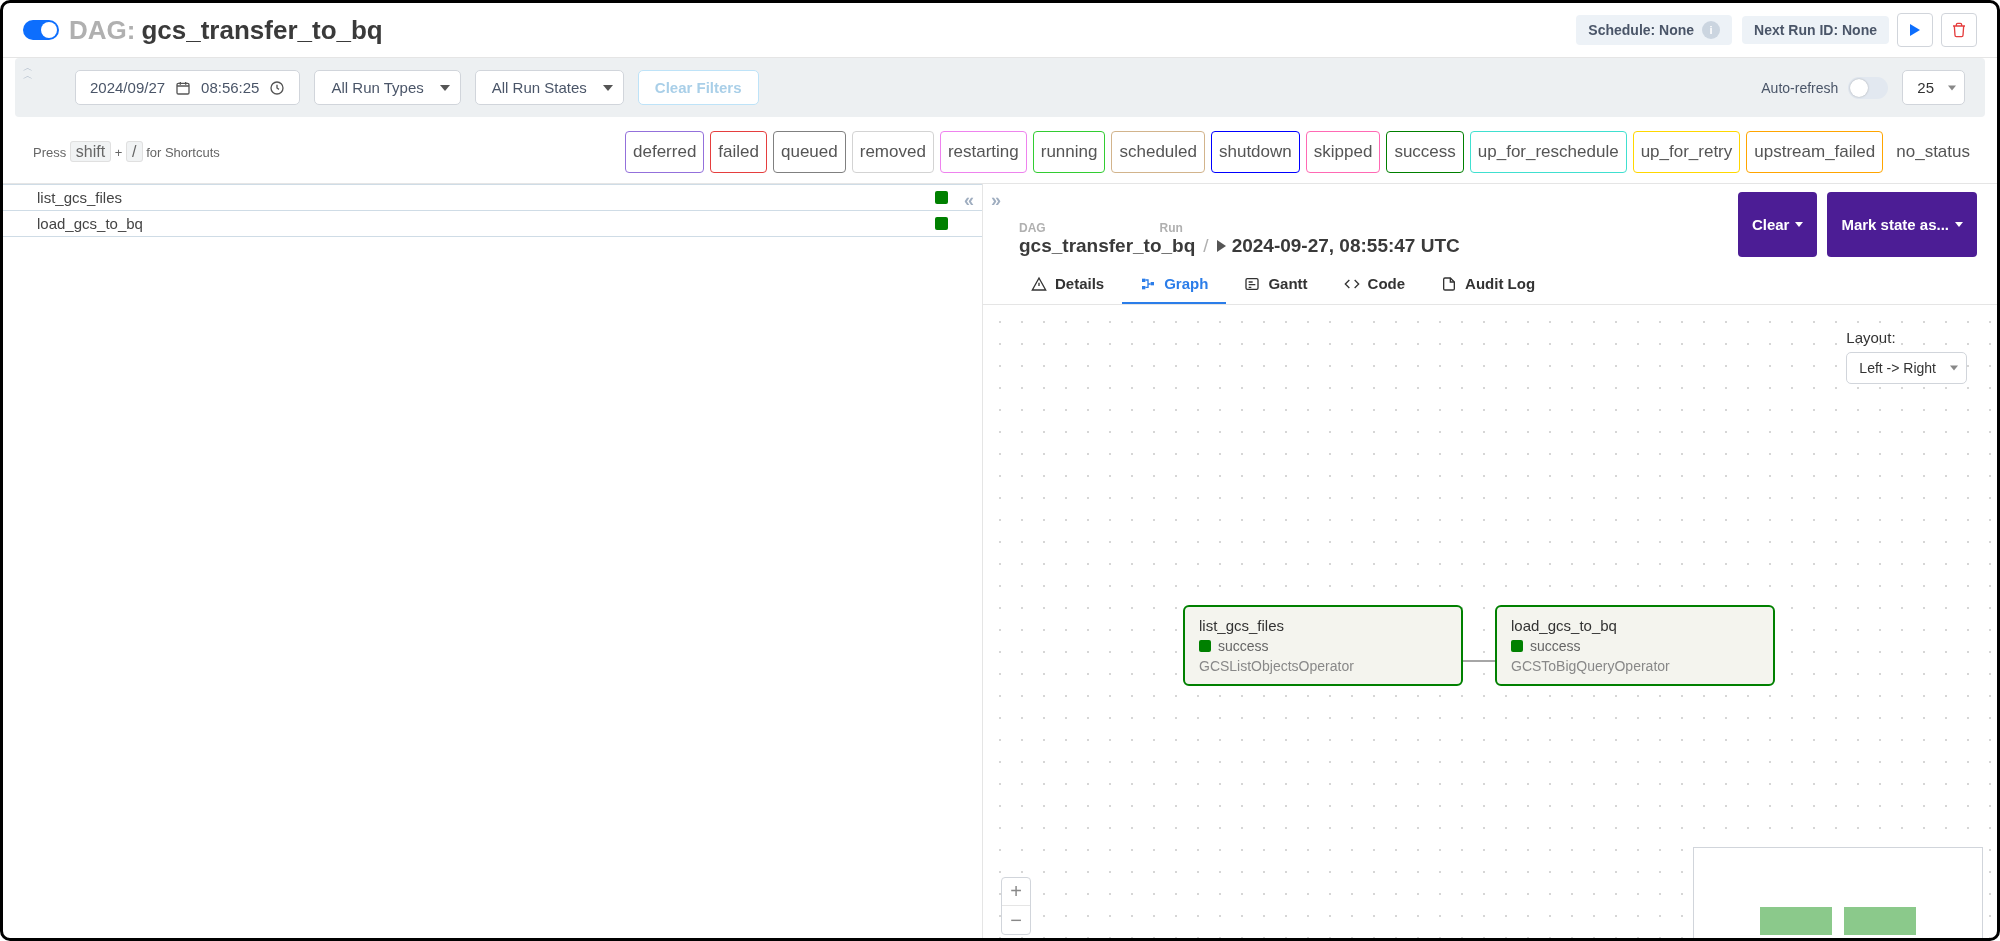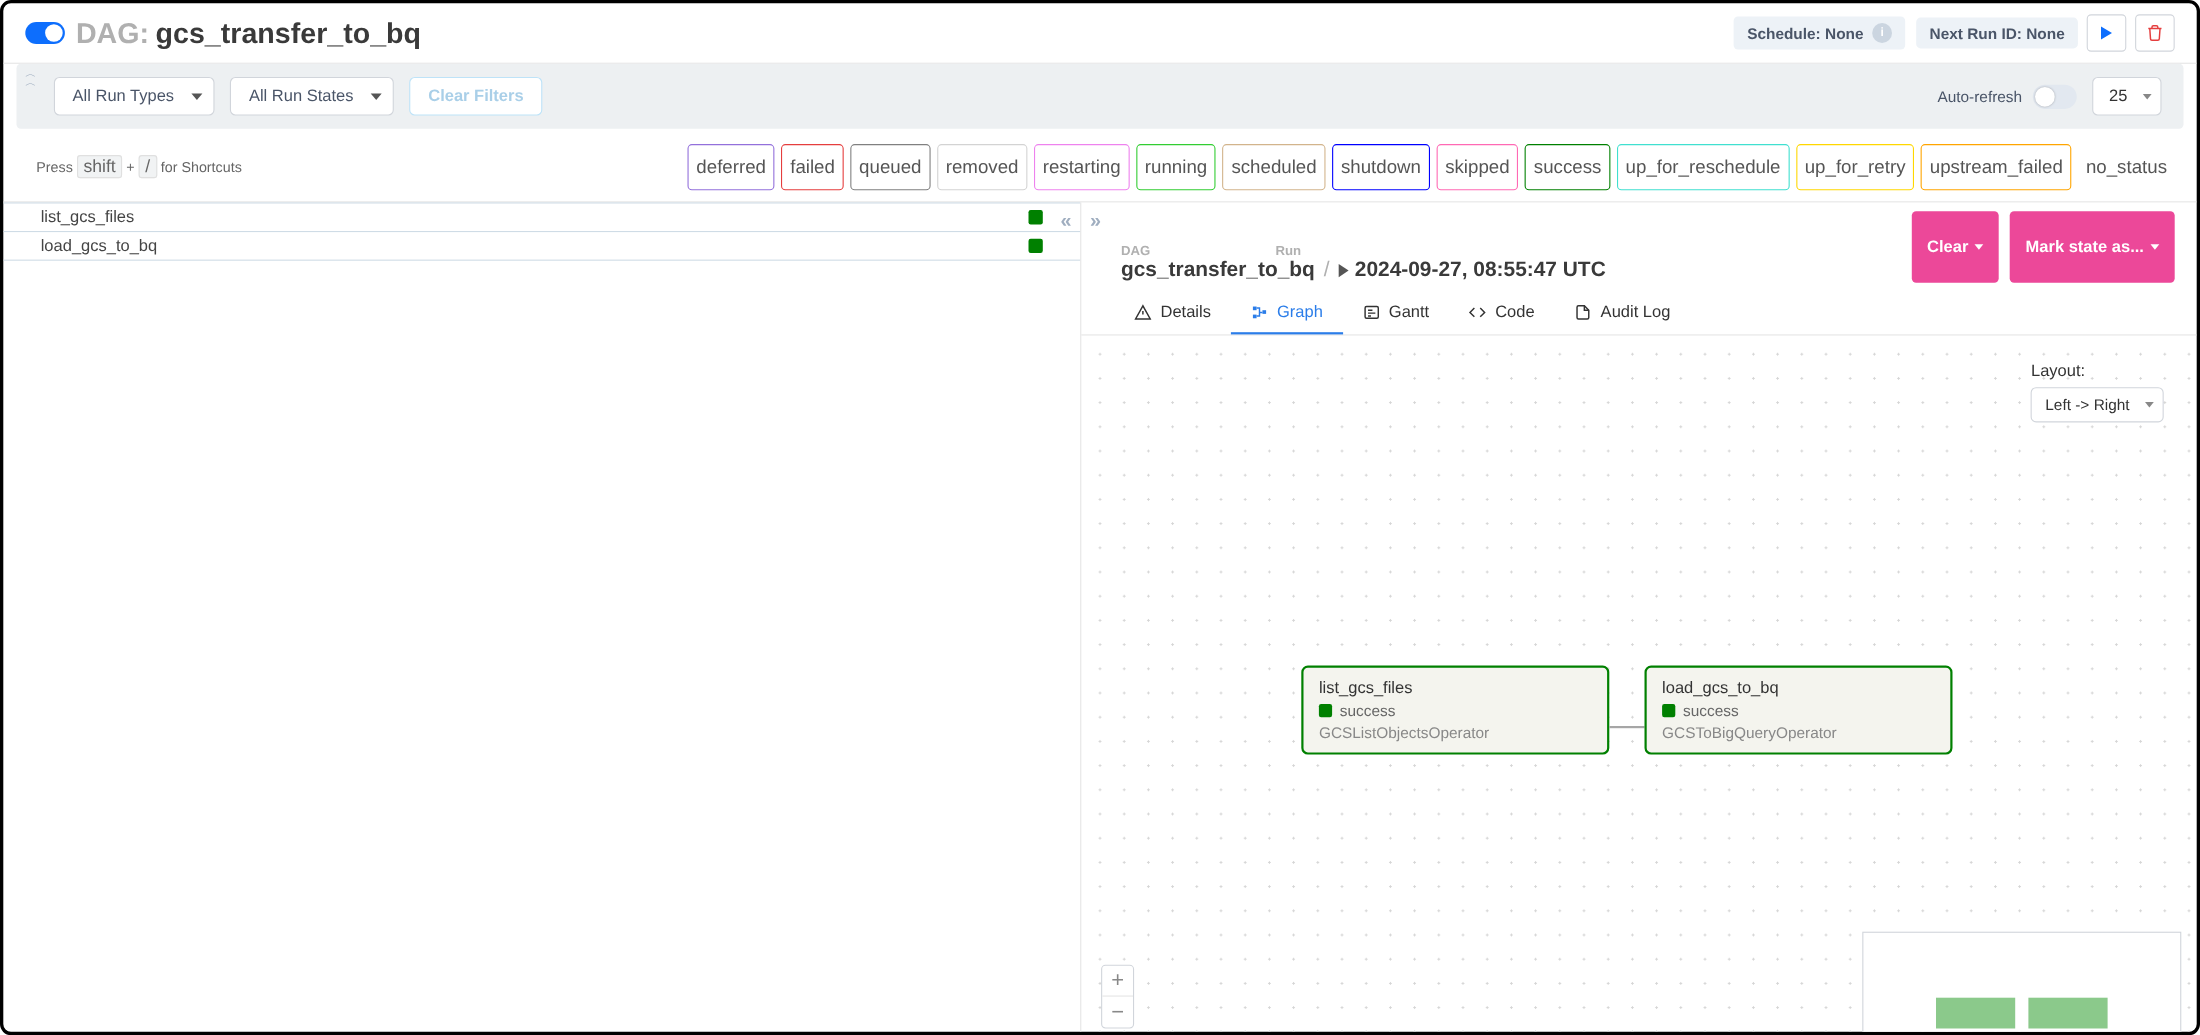--- a/index.html
+++ b/index.html
@@ -66,25 +66,25 @@
 .right-panel { flex: 1; position: relative; display: flex; flex-direction: column; }
 .expand-right { position: absolute; left: 8px; top: 6px; color: #a0aec0; font-size: 18px; cursor: pointer; font-weight: bold;}
 .detail-header { padding: 8px 20px 8px 36px; display: flex; align-items: flex-end; }
 .breadcrumb-block { }
 .bc-dag-label { color: #b0b0b0; font-size: 12px; font-weight: 700; }
 .bc-run-label { color: #b0b0b0; font-size: 12px; font-weight: 700; margin-left: 110px;}
 .bc-row2 { display: flex; align-items: center; font-size: 19px; font-weight: 700; color: #3a3a3a; }
 .bc-sep { color: #b0b0b0; margin: 0 8px; font-weight: 400;}
 .bc-play { width: 0; height: 0; border-left: 9px solid #555; border-top: 6px solid transparent; border-bottom: 6px solid transparent; margin-right: 6px;}
 .detail-header .spacer { flex: 1; }
-.blue-btn { background: #ec4899; color: #fff; border: none; border-radius: 4px; padding: 24px 14px; font-size: 15px; font-weight: 600; margin-left: 10px; cursor: pointer; display: inline-flex; align-items: center; }
+.blue-btn { background: #4c1d95; color: #fff; border: none; border-radius: 4px; padding: 24px 14px; font-size: 15px; font-weight: 600; margin-left: 10px; cursor: pointer; display: inline-flex; align-items: center; }
 .blue-btn .caret { margin-left: 6px; width: 0; height: 0; border-top: 5px solid #fff; border-left: 4px solid transparent; border-right: 4px solid transparent;}
 
 .tabs { display: flex; padding-left: 30px; border-bottom: 1px solid #e5e5e5; }
-.tab { padding: 10px 18px; display: flex; align-items: center; gap: 8px; color: #333; font-weight: 400; font-size: 15px; cursor: pointer; border-bottom: 2px solid transparent;}
+.tab { padding: 10px 18px; display: flex; align-items: center; gap: 8px; color: #333; font-weight: 700; font-size: 15px; cursor: pointer; border-bottom: 2px solid transparent;}
 .tab.active { color: #2b7de9; border-bottom-color: #2b7de9; }
 .tab svg { width: 16px; height: 16px; }
 
 .graph-area { flex: 1; position: relative; background-image: radial-gradient(circle, #d6d6d6 1px, transparent 1px); background-size: 22px 22px; background-position: 6px 6px; overflow: hidden;}
 .layout-ctrl { position: absolute; right: 30px; top: 24px; }
 .layout-ctrl .lbl { font-size: 15px; color: #333; margin-bottom: 6px; }
 .layout-select { border: 1px solid #d1d5db; background: #fff; border-radius: 5px; padding: 7px 30px 7px 12px; font-size: 14px; position: relative; cursor: pointer;}
 .layout-select .chev { position: absolute; right: 8px; top: 50%; transform: translateY(-50%); }
 
 .node { position: absolute; background: #f4f4ee; border: 2px solid #008000; border-radius: 6px; padding: 10px 16px 10px 14px; width: 280px; cursor: pointer;}
@@ -124,20 +124,32 @@
     </div>
   <div class="icon-btn trash-icon">
     <svg width="16" height="16" viewBox="0 0 24 24" fill="none" stroke-width="2">
         <path d="M3 6h18M8 6V4a2 2 0 012-2h4a2 2 0 012 2v2M19 6l-1 14a2 2 0 01-2 2H8a2 2 0 01-2-2L5 6"></path>
       </svg>
   </div>
 </div>
 
 <div class="filter-bar">
   <div class="collapse-chevrons">︿<br>︿</div>
+  <div class="date-input">
+    <span>2024/09/27</span>
+    <svg class="calendar-icon" viewBox="0 0 24 24" fill="none" stroke="#555" stroke-width="2">
+        <rect x="3" y="5" width="18" height="16" rx="2"></rect>
+        <path d="M3 9h18M8 3v4M16 3v4"></path>
+      </svg>
+    <span>08:56:25</span>
+    <svg class="clock-icon" viewBox="0 0 24 24" fill="none" stroke="#555" stroke-width="2">
+        <circle cx="12" cy="12" r="9"></circle>
+        <path d="M12 7v5l3 2"></path>
+      </svg>
+  </div>
   <div class="select-box">
     <span>All Run Types</span>
     <span class="chev chev-down"></span>
   </div>
   <div class="select-box">
     <span>All Run States</span>
     <span class="chev chev-down"></span>
   </div>
   <button class="clear-filters">Clear Filters</button>
   <div class="spacer"></div>

